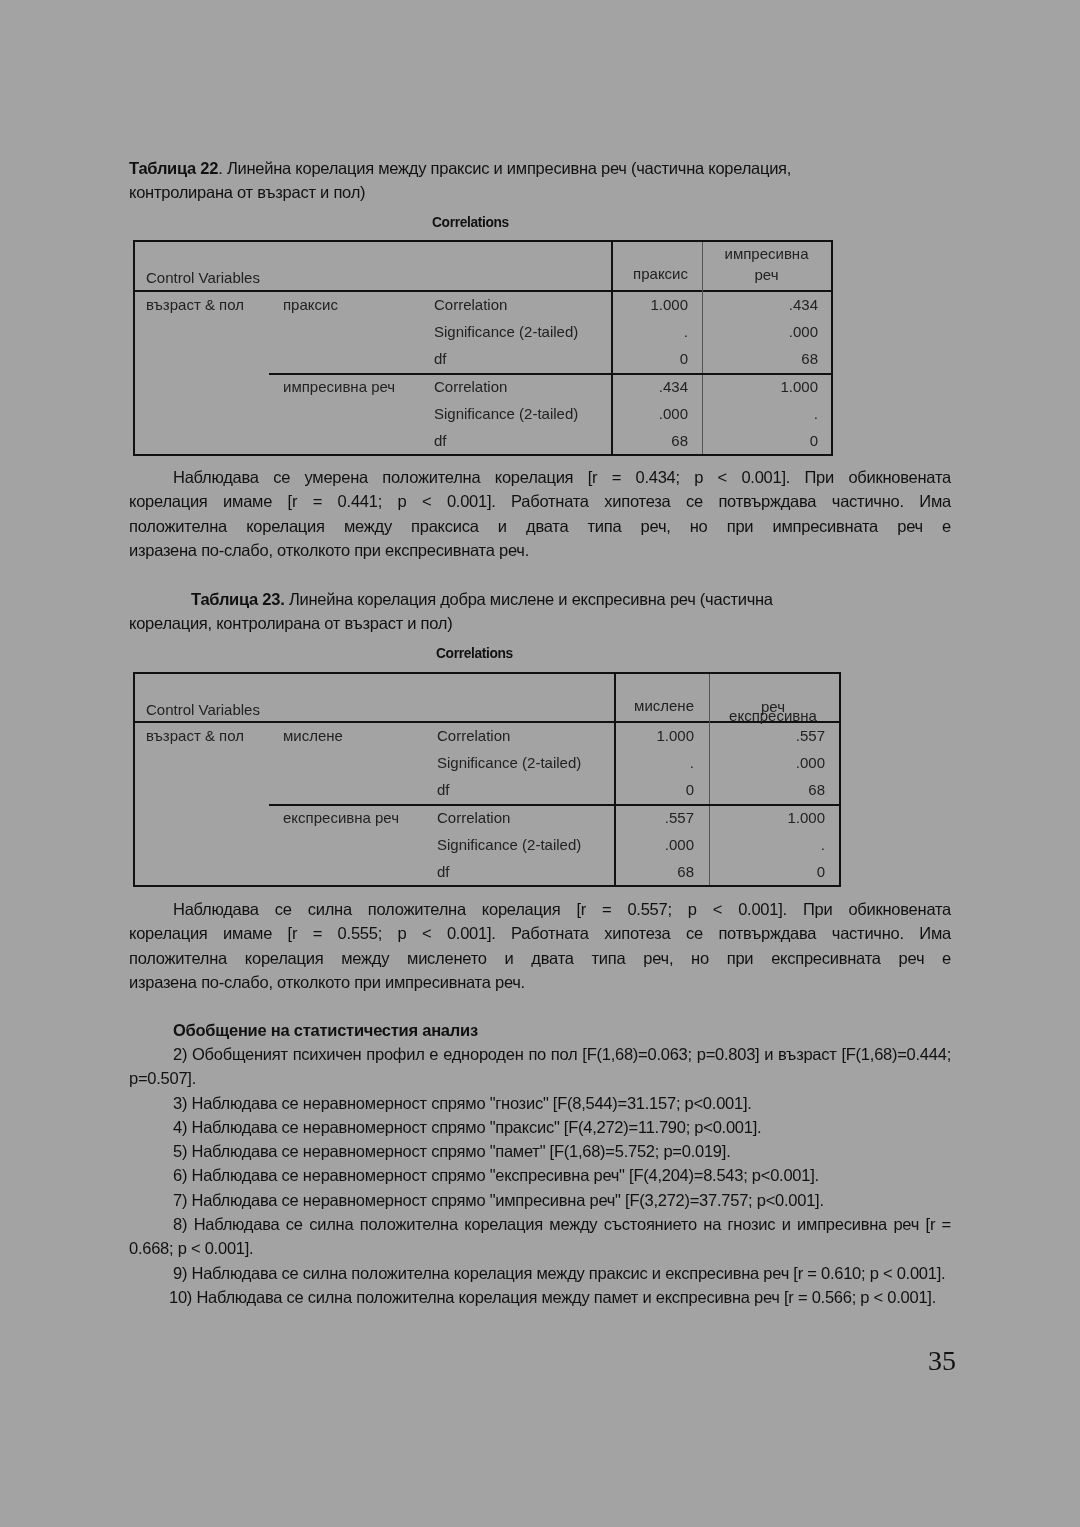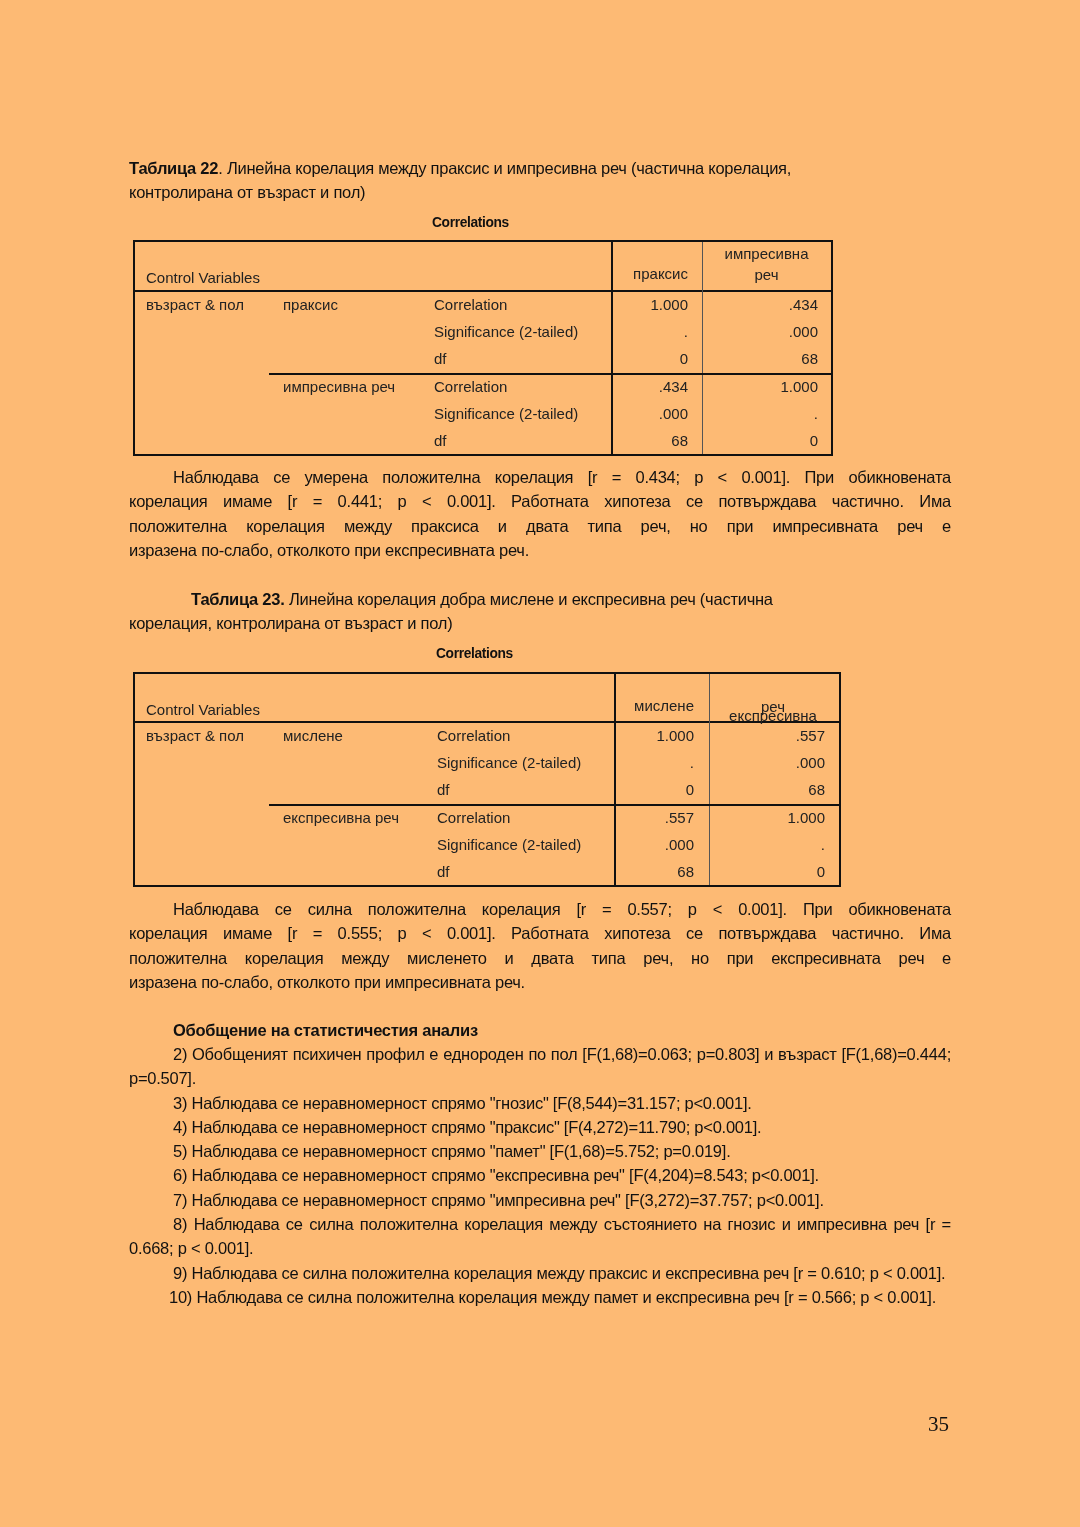--- a/index.html
+++ b/index.html
@@ -1,36 +1,36 @@
 <!DOCTYPE html>
 <html><head>
 <meta charset="utf-8">
 <style>
   html, body { margin: 0; padding: 0; background: #ffffff; }
   body { width: 1080px; height: 1527px; position: relative; overflow: hidden; color: #111; }
-  .page { position: absolute; left: 0; top: 0; width: 1080px; height: 1527px; background: #fdba74; }
+  .page { position: absolute; left: 0; top: 0; width: 1080px; height: 1527px; background: #a3a3a3; }
 
   .doc-text { font-family: "Liberation Sans Narrow", "Liberation Sans", sans-serif; font-size: 16.5px; line-height: 24.3px; letter-spacing: -0.25px; color: #111; }
   .p-abs { position: absolute; left: 129px; width: 822px; margin: 0; }
   .justify { text-align: justify; text-align-last: left; }
   .indent { text-indent: 44px; }
   b { font-weight: bold; }
 
   .corr-title { position: absolute; font-family: "Liberation Sans", sans-serif; font-weight: bold; font-size: 15px; letter-spacing: -0.4px; color: #111; transform: scaleX(0.92); transform-origin: left top; }
 
   .spss { position: absolute; border: 2px solid #111; font-family: "Liberation Sans", sans-serif; font-size: 15px; color: #222; box-sizing: border-box; }
   .spss .hdr-line { position: absolute; left: 0; right: 0; height: 0; border-top: 2px solid #111; }
   .spss .vline { position: absolute; top: 0; bottom: 0; width: 0; border-left: 2px solid #111; }
   .spss .vline.thin { border-left: 1px solid #555; }
   .spss .mid-line { position: absolute; right: 0; height: 0; border-top: 2px solid #111; }
   .spss .cell { position: absolute; white-space: nowrap; line-height: 18px; }
   .spss .r { text-align: right; }
   .spss .c { text-align: center; }
 
-  .page-num { position: absolute; left: 928px; top: 1412px; font-family: "Liberation Serif", serif; font-size: 21px; color: #111; }
+  .page-num { position: absolute; left: 928px; top: 1345px; font-family: "Liberation Serif", serif; font-size: 28px; color: #111; }
 </style>
 </head>
 <body>
 
 <div class="page">
 
   <p class="p-abs doc-text" style="top:156px;"><b>Таблица 22</b><span>. Линейна корелация между праксис и импресивна реч (частична корелация,</span><br><span>контролирана от възраст и пол)</span></p>
 
   <div class="corr-title" style="left:432px; top:213px;">Correlations</div>
 

